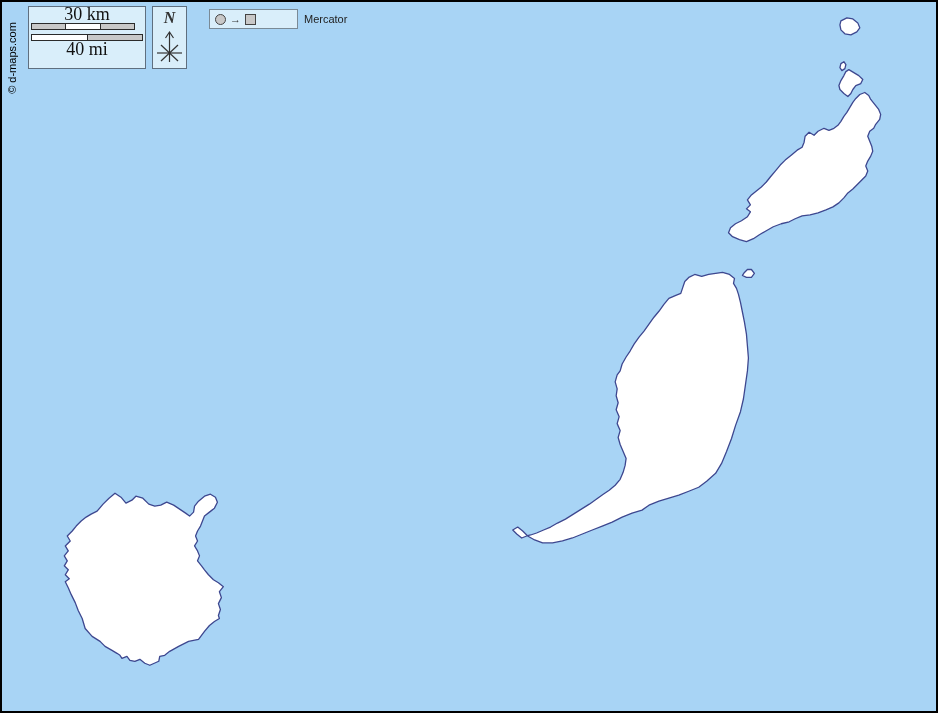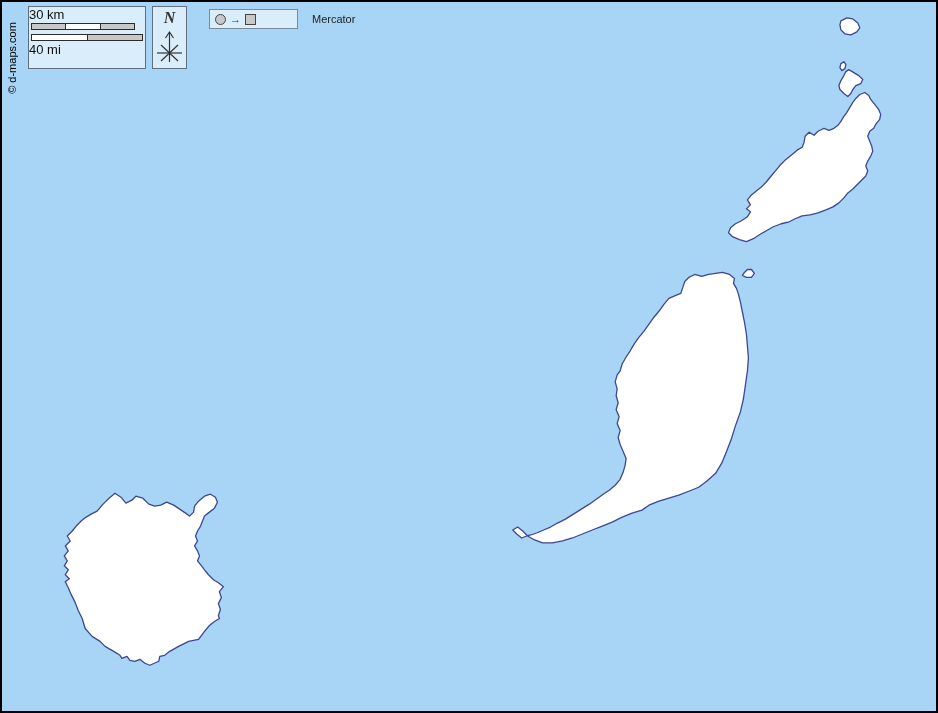--- a/index.html
+++ b/index.html
@@ -9,22 +9,22 @@
     font-family:"Liberation Sans",sans-serif;
   }
   .sea-svg{position:absolute;left:0;top:0;width:100%;height:100%;}
   .island{fill:#FFFFFF;stroke:#3D478F;stroke-width:1.3;stroke-linejoin:round;}
   .panel{
     position:absolute;box-sizing:border-box;background:#D9EEFA;
     border:1px solid #5F6F7F;
   }
   .scale-panel{left:26px;top:4px;width:118px;height:63px;text-align:left;}
   .scale-label{
-    font-family:Liberation Sans, sans-serif;font-size:13px;color:#111;
-    text-align:left;line-height:15px;
+    font-family:Liberation Serif, serif;font-size:18px;color:#111;
+    text-align:center;line-height:15px;
   }
   .bar{display:flex;box-sizing:border-box;border:1px solid #2b2b2b;height:7px;margin-left:2px;}
   .bar-km{width:104px;margin-top:1px;}
   .bar-mi{width:112px;margin-top:4px;margin-bottom:1px;}
   .seg{height:100%;box-sizing:border-box;}
   .seg+.seg{border-left:1px solid #2b2b2b;}
   .seg-gray{background:#C8C8C8;}
   .seg-white{background:#FFFFFF;}
   .compass-panel{left:150px;top:4px;width:35px;height:63px;text-align:center;}
   .compass-n{
@@ -32,21 +32,21 @@
     font-size:16px;color:#333;line-height:18px;margin-top:2px;
   }
   .compass-rose{display:block;margin:0 auto;}
   .proj-panel{
     left:207px;top:7px;width:89px;height:20px;border-color:#7A8A96;
     display:flex;align-items:center;padding:0 5px;gap:3px;
   }
   .proj-circle{width:9px;height:9px;border-radius:50%;background:#C8C8C8;border:1px solid #444;flex:none;}
   .proj-square{width:9px;height:9px;background:#C8C8C8;border:1px solid #444;flex:none;}
   .proj-arrow{font-size:11px;color:#333;line-height:1;margin:0 1px;}
-  .proj-label{font-size:11px;color:#222;margin-left:11px;padding-left:42px;}
+  .proj-label{font-size:11px;color:#222;margin-left:3px;padding-left:42px;}
   .copyright{
     position:absolute;left:1px;top:6px;width:17px;height:100px;
     display:flex;align-items:center;justify-content:center;
   }
   .copyright span{
     transform:rotate(-90deg);white-space:nowrap;font-size:11px;color:#000;
   }
 </style>
 </head>
 <body>

